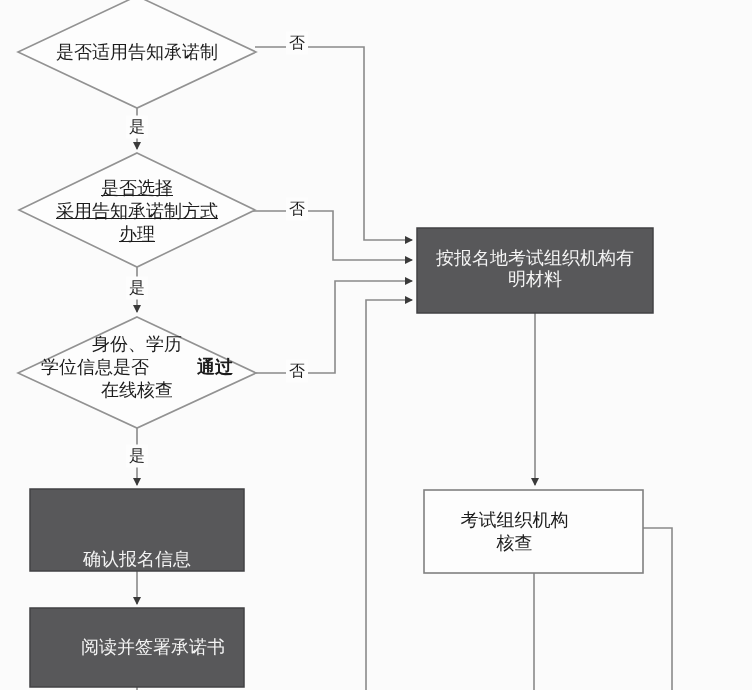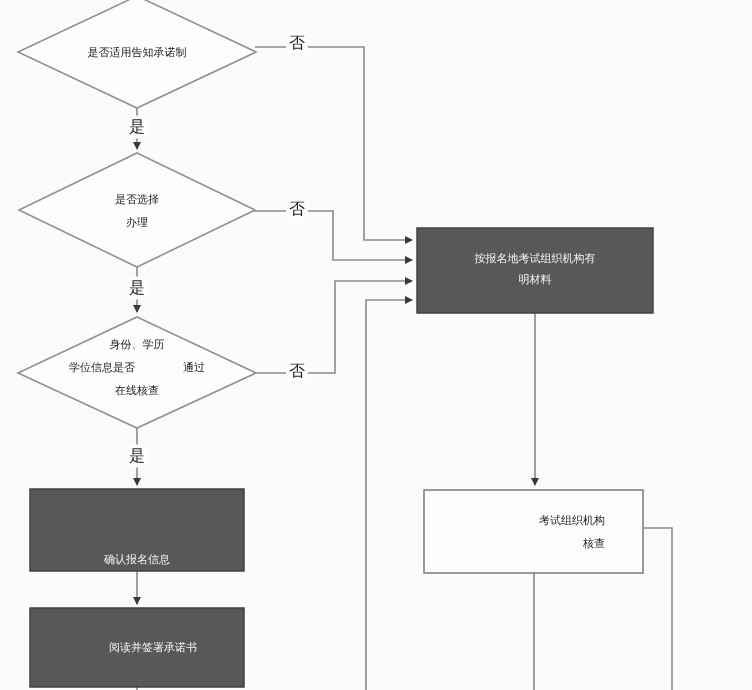--- a/index.html
+++ b/index.html
@@ -17,34 +17,34 @@
   .connector{stroke:var(--line,#8a8a8a);stroke-width:1.6;fill:none;}
   .diamond{fill:var(--node-fill,#fdfdfd);stroke:var(--shape-border,#929292);stroke-width:1.6;}
   .dark-rect{fill:var(--dark-fill,#58585a);stroke:var(--dark-border,#424244);stroke-width:1.5;}
   .white-rect{fill:var(--node-fill,#fdfdfd);stroke:var(--white-box-border,#808080);stroke-width:1.6;}
   .arrowhead{fill:var(--arrow,#3a3a3a);}
   .node-text{
     position:absolute;
     display:flex;flex-direction:column;
     align-items:center;justify-content:center;
     text-align:center;
-    font-size:11px;line-height:23px;
+    font-size:18px;line-height:23px;
     color:var(--text,#1c1c1c);
     pointer-events:none;
   }
   .dark-text{color:var(--text-light,#f4f4f4);line-height:21px;}
   .edge-label{
     position:absolute;
     transform:translate(-50%,-50%);
     background:var(--node-fill,#fdfdfd);
     padding:1px 3px;
     font-size:16px;
     color:var(--text,#1c1c1c);
   }
-  .bold{font-weight:normal;margin-left:48px;}
+  .bold{font-weight:bold;margin-left:48px;}
 </style>
 </head>
 <body>
 
 <div id="canvas">
 
   <svg id="shapes" width="752" height="690" viewBox="0 0 752 690">
     <defs>
       <marker id="arrow" markerWidth="9" markerHeight="9" refX="7" refY="4" orient="auto" markerUnits="userSpaceOnUse">
         <path class="arrowhead" d="M0,0 L8,4 L0,8 Z"></path>
@@ -73,22 +73,23 @@
     <rect class="dark-rect" x="30" y="489" width="214" height="82"></rect>
     <rect class="dark-rect" x="30" y="608" width="214" height="79"></rect>
     <rect class="dark-rect" x="417" y="228" width="236" height="85"></rect>
     <rect class="white-rect" x="424" y="490" width="219" height="83"></rect>
   </svg>
 
   <div class="node-text" style="left:18px;top:24px;width:238px;height:56px;">
     <span>是否适用告知承诺制</span>
   </div>
 
-  <div class="node-text" style="left:18px;top:165px;width:238px;height:92px;">
+  <div class="node-text" style="left:18px;top:165px;width:238px;height:92px;text-decoration:underline;">
     <span>是否选择</span>
+    <span>采用告知承诺制方式</span>
     <span>办理</span>
   </div>
 
   <div class="node-text" style="left:18px;top:321px;width:238px;height:92px;">
     <span>身份、学历</span>
     <span><span>学位信息是否</span><span class="bold">通过</span></span>
     <span>在线核查</span>
   </div>
 
   <div class="node-text dark-text" style="left:30px;top:518px;width:214px;height:82px;">
@@ -97,21 +98,21 @@
 
   <div class="node-text dark-text" style="left:30px;top:608px;width:214px;height:79px;padding-left:16px;">
     <span>阅读并签署承诺书</span>
   </div>
 
   <div class="node-text dark-text" style="left:417px;top:228px;width:236px;height:81px;">
     <span>按报名地考试组织机构有</span>
     <span>明材料</span>
   </div>
 
-  <div class="node-text" style="left:424px;top:490px;width:181px;height:83px;align-items:flex-end;">
+  <div class="node-text" style="left:424px;top:490px;width:181px;height:83px;">
     <span>考试组织机构</span>
     <span>核查</span>
   </div>
 
   <div class="edge-label" style="left:137px;top:127px;">是</div>
   <div class="edge-label" style="left:137px;top:288px;">是</div>
   <div class="edge-label" style="left:137px;top:456px;">是</div>
   <div class="edge-label" style="left:297px;top:43px;">否</div>
   <div class="edge-label" style="left:297px;top:209px;">否</div>
   <div class="edge-label" style="left:297px;top:371px;">否</div>

